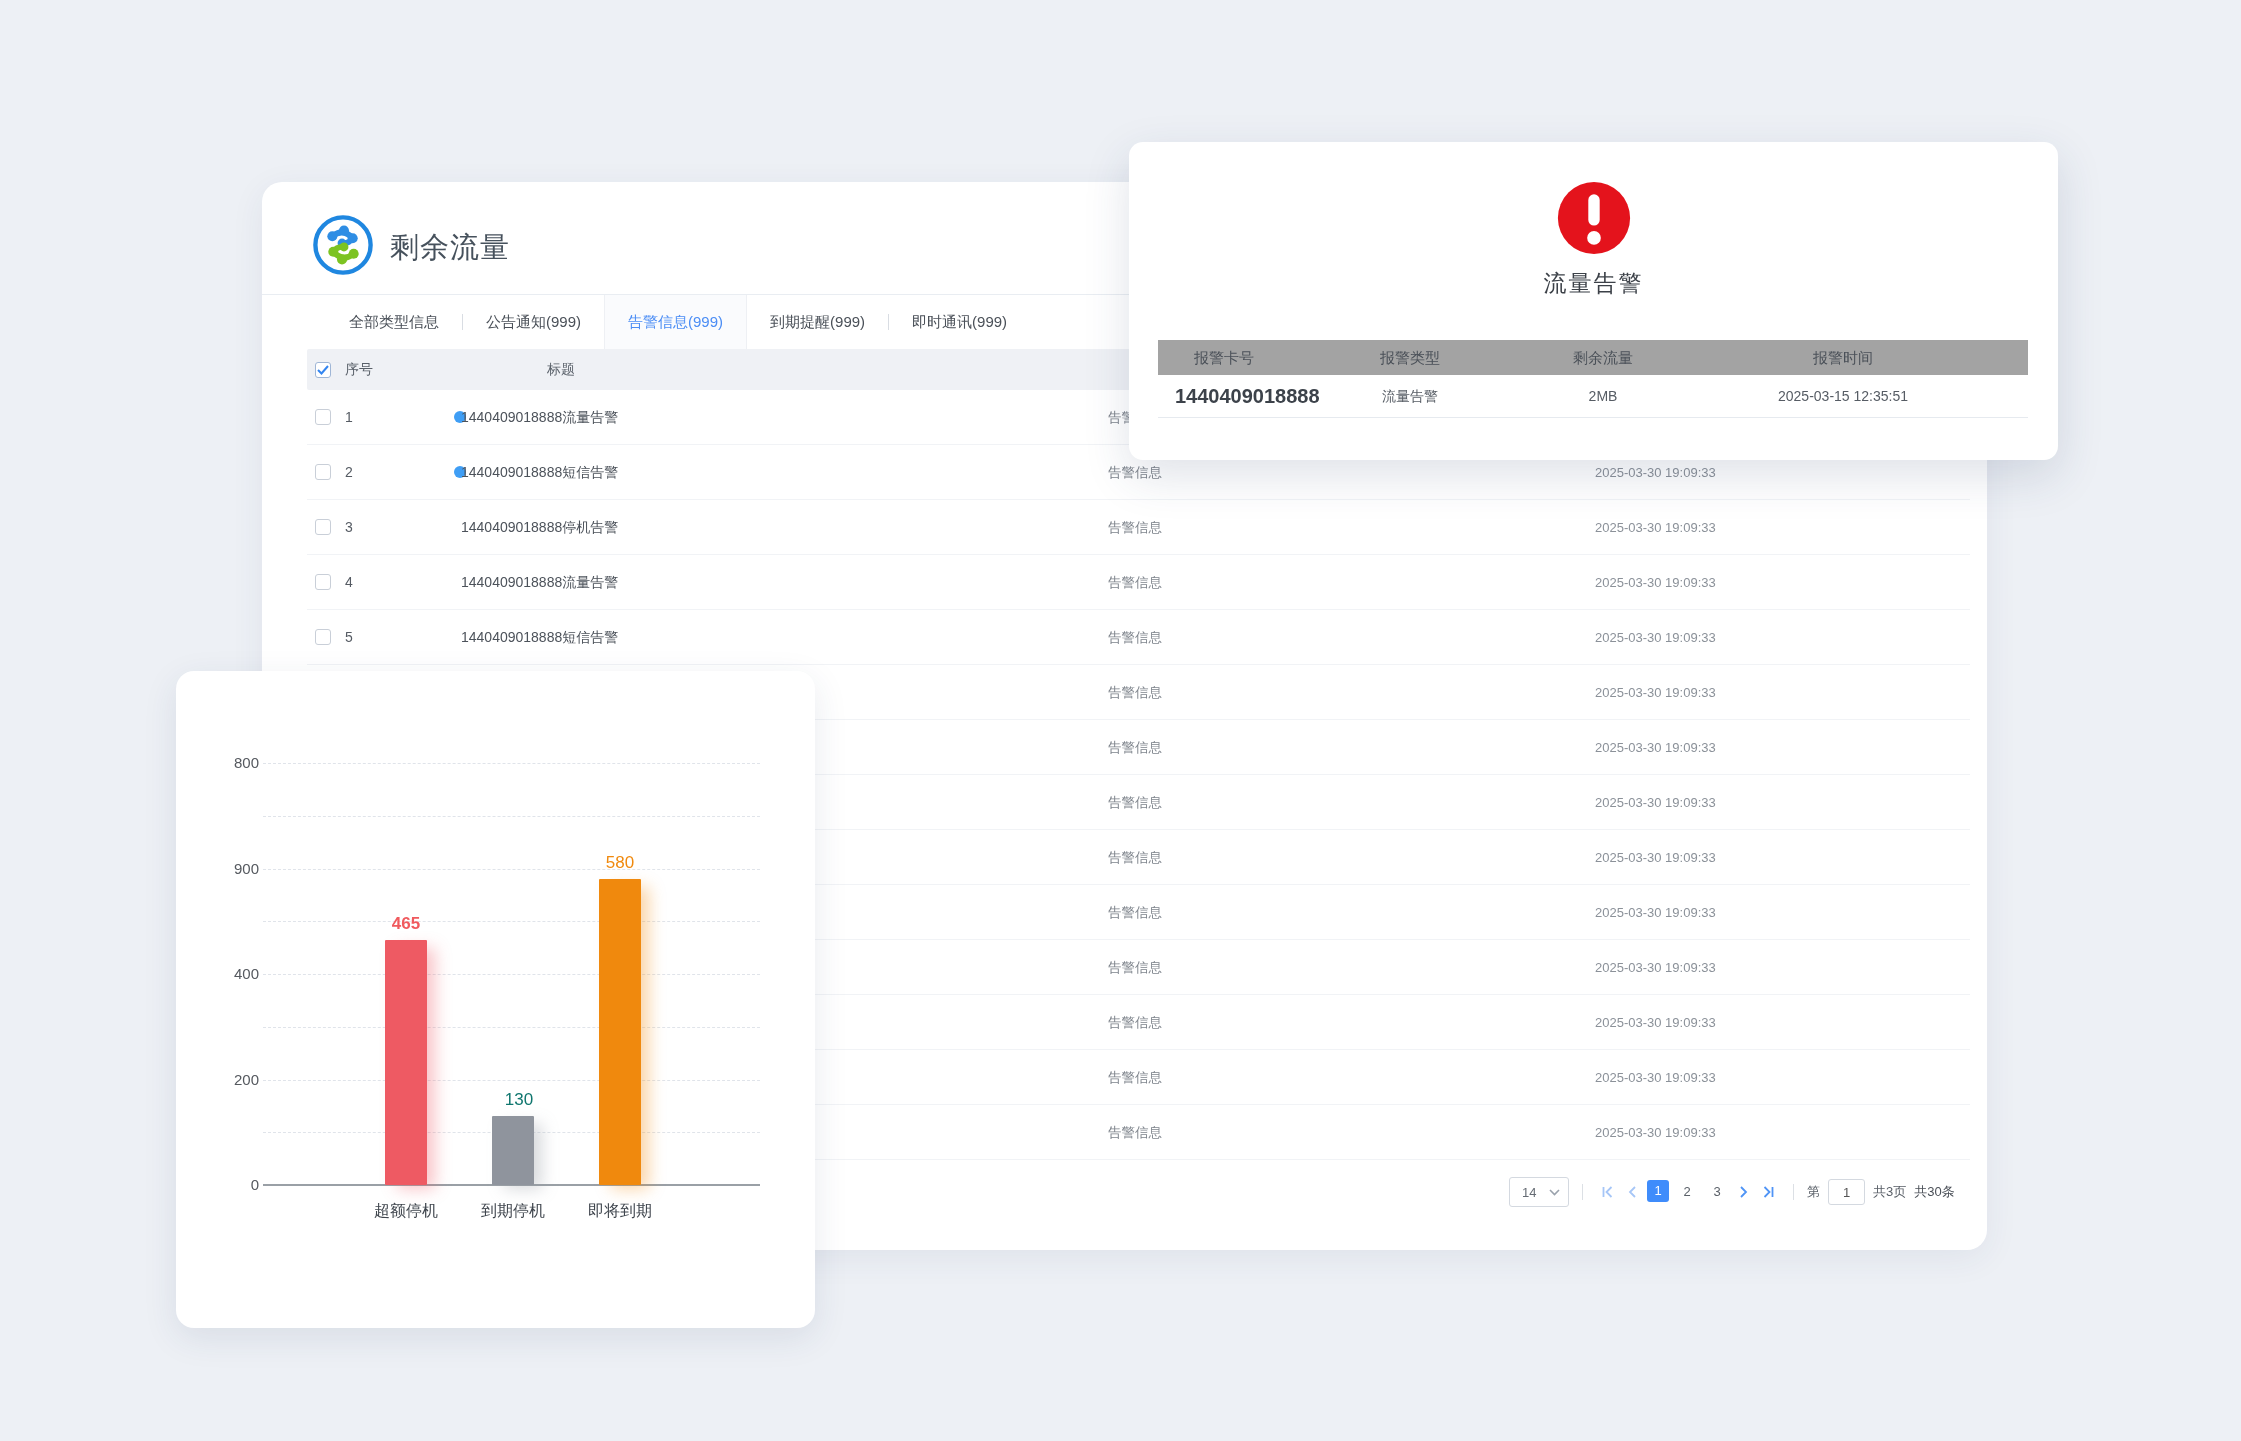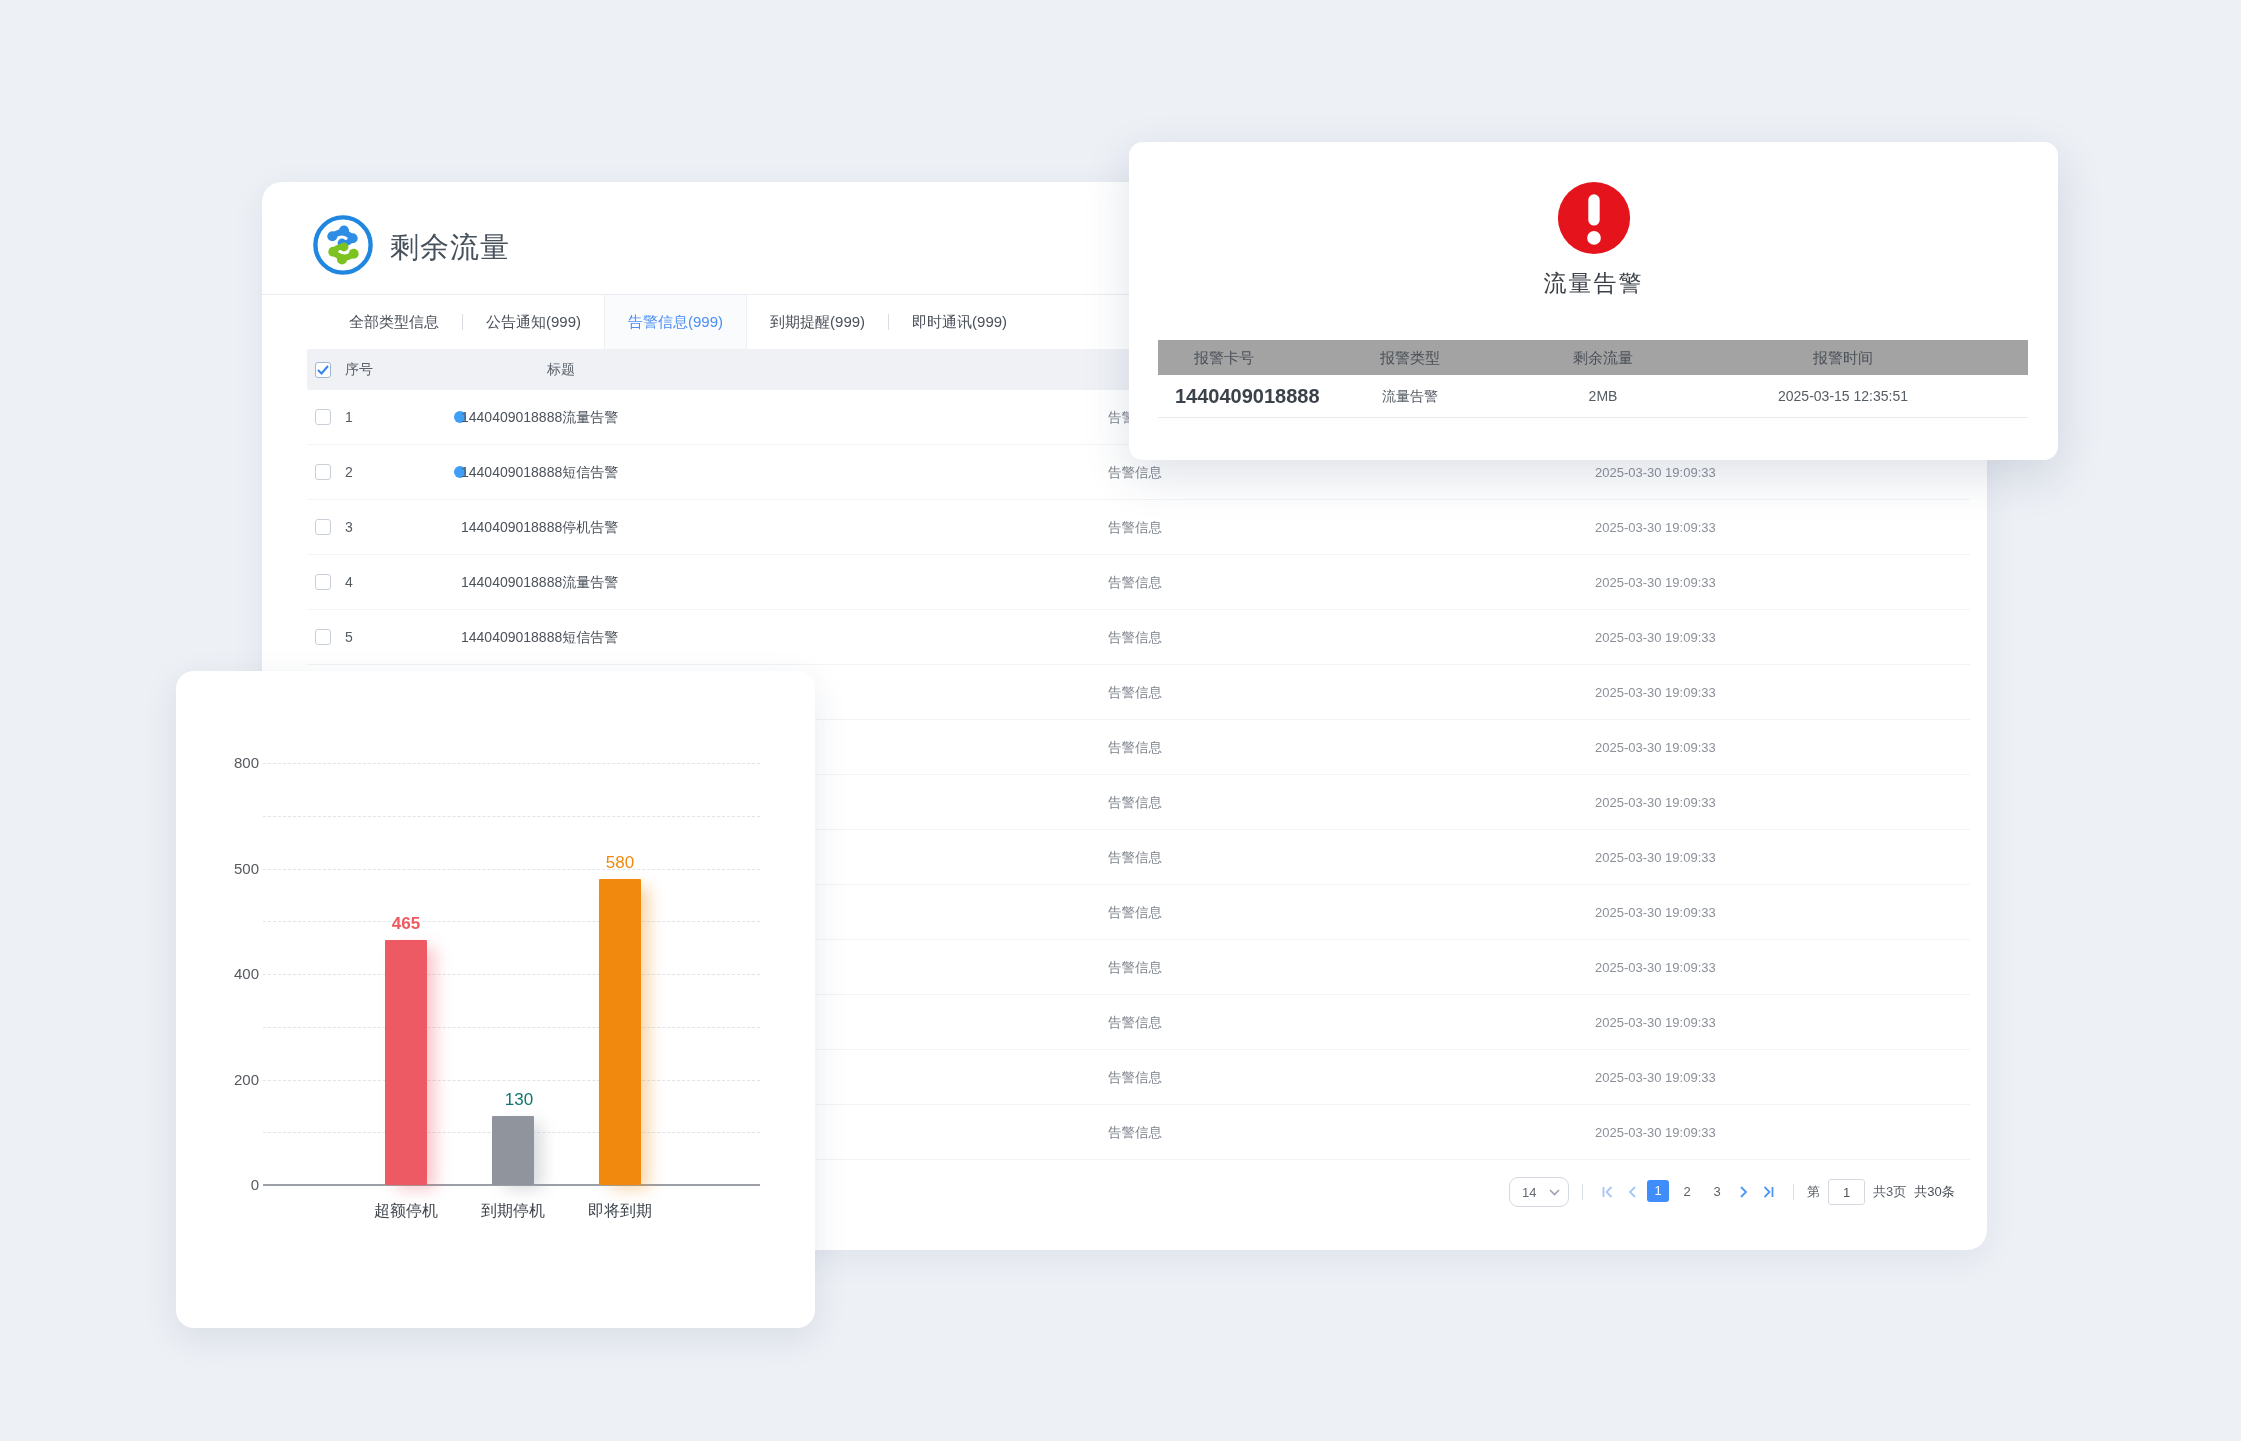--- a/index.html
+++ b/index.html
@@ -30,21 +30,21 @@
   .tbody{position:absolute;left:45px;top:208px;width:1663px;}
   .trow{position:relative;height:55px;border-bottom:1px solid #f1f3f6;box-sizing:border-box;}
   .trow .cb{left:8px;}
   .td-num{position:absolute;left:38px;top:0;height:55px;line-height:55px;font-size:14px;color:#555b63;}
   .dot{position:absolute;left:147px;top:50%;margin-top:-6px;width:12px;height:12px;border-radius:50%;background:#3f9ef5;}
   .td-title{position:absolute;left:154px;top:0;height:55px;line-height:55px;font-size:14px;color:#4c525a;}
   .td-type{position:absolute;left:801px;top:0;height:55px;line-height:55px;font-size:13.5px;color:#7e848c;}
   .td-time{position:absolute;left:1288px;top:0;height:55px;line-height:55px;font-size:13px;color:#8b9199;}
   
   .pagination{position:absolute;left:1247px;top:990px;height:40px;display:flex;align-items:center;font-size:13px;color:#5a6068;}
-  .pg-select{width:60px;height:30px;border:1px solid #d4d9e0;border-radius:9px;display:flex;align-items:center;justify-content:space-between;padding:0 8px 0 12px;box-sizing:border-box;color:#666c74;background:#fff;}
+  .pg-select{width:60px;height:30px;border:1px solid #d4d9e0;border-radius:3px;display:flex;align-items:center;justify-content:space-between;padding:0 8px 0 12px;box-sizing:border-box;color:#666c74;background:#fff;}
   .pg-sep{width:1px;height:16px;background:#dcે0e5;background:#dce0e5;margin:0 13px;}
   .pg-arrow{display:flex;align-items:center;justify-content:center;width:24px;height:24px;}
   .pg-page{width:24px;height:24px;line-height:24px;text-align:center;color:#5a6068;margin:0 3px;}
   .pg-page.active{background:#3f8cfb;color:#fff;border-radius:3px;width:22px;height:22px;line-height:22px;}
   .pg-jump-input{width:37px;height:26px;border:1px solid #d4d9e0;border-radius:3px;text-align:center;line-height:26px;margin:0 8px;color:#555;background:#fff;box-sizing:border-box;}
   .pg-text{margin-left:8px;color:#4a4f57;}
   
   #popup-card{left:1129px;top:142px;width:929px;height:318px;border-radius:14px;
     box-shadow:0 16px 46px rgba(40,60,100,.15);}
   .pp-icon{position:absolute;left:50%;margin-left:-38px;top:38px;width:76px;height:76px;}
@@ -249,21 +249,21 @@
       <div class="bar" style="left: 229px; height: 68.575px; background: rgb(143, 148, 157); box-shadow: rgba(143, 148, 157, 0.35) 10px 6px 16px -2px;"></div>
       <div class="bar-value" style="left: 216px; top: 327.425px; color: #0f766e;">130</div>
       <div class="xlabel" style="left: 190px; top: 438px;">到期停机</div>
       <div class="bar" style="left: 336px; height: 305.95px; background: rgb(240, 137, 13); box-shadow: rgba(240, 137, 13, 0.35) 10px 6px 16px -2px;"></div>
       <div class="bar-value" style="left: 317px; top: 90.05px; color: rgb(240, 137, 13);">580</div>
       <div class="xlabel" style="left: 297px; top: 438px;">即将到期</div>
     </div>
 <div class="ylabel" style="top: 505px;">0</div>
     <div class="ylabel" style="top: 399.5px;">200</div>
     <div class="ylabel" style="top: 294px;">400</div>
-    <div class="ylabel" style="top: 188.5px;">500</div>
+    <div class="ylabel" style="top: 188.5px;">900</div>
     <div class="ylabel" style="top: 83px;">800</div>
   </div>
 
 <div class="card" id="popup-card">
   <svg class="pp-icon" viewBox="0 0 80 80">
     <circle cx="40" cy="40" r="38" fill="#e4131c"></circle>
     <rect x="34" y="15" width="12" height="33" rx="6" fill="#ffffff"></rect>
     <circle cx="40" cy="61" r="7.2" fill="#ffffff"></circle>
   </svg>
   <div class="pp-title">流量告警</div>

